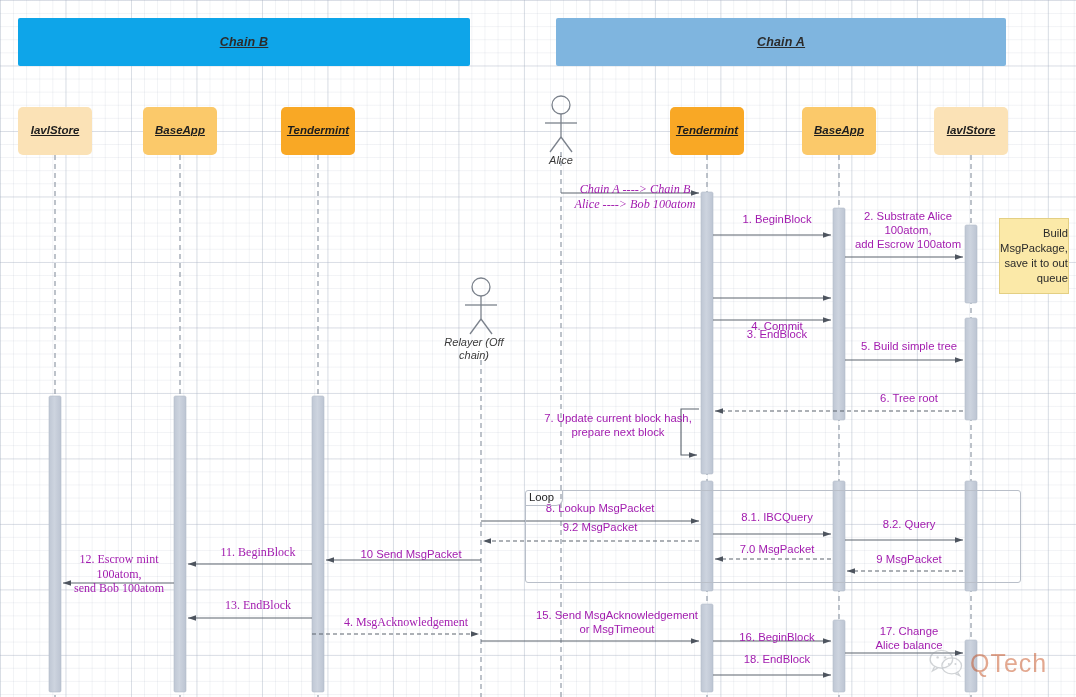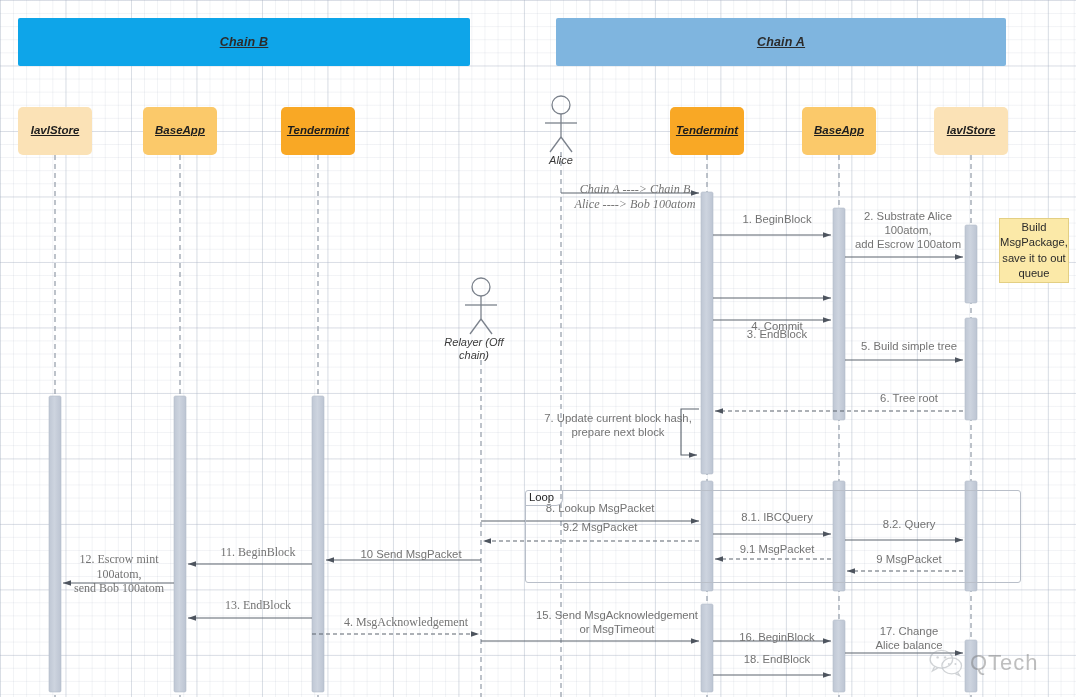--- a/index.html
+++ b/index.html
@@ -46,21 +46,21 @@
   
   .actor-label{
     position:absolute;
     font-style:italic;font-size:11px;color:#3a3a3a;
     text-align:center;line-height:1.2;
   }
 
   
   .msg{
     position:absolute;
-    font-size:11.3px;color:#737373;
+    font-size:11.3px;color:#a21caf;
     text-align:center;line-height:1.22;
     white-space:pre-line;
   }
   .msg.serif{font-family:"Liberation Serif", serif;font-size:12px;}
   .msg.italic{font-style:italic;font-family:"Liberation Serif", serif;font-size:12.2px;}
 
   
   .note{
     position:absolute;box-sizing:border-box;
     background:#fbe9a8;border:1px solid #e3cf83;
@@ -82,21 +82,21 @@
     font-size:11.3px;color:#262626;
     padding:1px 8px 2px 4px;
   }
 
   
   .watermark{
     position:absolute;display:flex;align-items:center;gap:4px;
     opacity:.45;
   }
   .watermark .wm-text{
-    font-size:22px;color:#737373;letter-spacing:1px;
+    font-size:25px;color:#c2410c;letter-spacing:1px;
     font-family:"Liberation Sans", sans-serif;
   }
 </style>
 </head>
 <body>
 
 <div id="canvas"></div>
 
 <div class="chain-bar" style="left:18px;top:18px;width:452px;height:48px;background:#0ea5e9;">Chain B</div>
 
@@ -227,21 +227,21 @@
 prepare next block</div>
 
 <div class="msg" style="left:505px;top:502px;width:190px;">8. Lookup MsgPacket</div>
 
 <div class="msg" style="left:703px;top:511px;width:148px;">8.1. IBCQuery</div>
 
 <div class="msg" style="left:835px;top:518px;width:148px;">8.2. Query</div>
 
 <div class="msg" style="left:835px;top:553px;width:148px;">9 MsgPacket</div>
 
-<div class="msg" style="left:703px;top:543px;width:148px;">9.1 MsgPacket</div>
+<div class="msg" style="left:703px;top:543px;width:148px;">7.0 MsgPacket</div>
 
 <div class="msg" style="left:505px;top:521px;width:190px;">9.2 MsgPacket</div>
 
 <div class="msg" style="left:331px;top:548px;width:160px;">10 Send MsgPacket</div>
 
 <div class="msg serif" style="left:196px;top:545px;width:124px;">11. BeginBlock</div>
 
 <div class="msg serif" style="left:56px;top:552px;width:126px;text-align:center;">12. Escrow mint 100atom,
  send Bob  100atom</div>
 
@@ -252,21 +252,21 @@
 <div class="msg" style="left:505px;top:609px;width:224px;">15. Send MsgAcknowledgement
 or MsgTimeout</div>
 
 <div class="msg" style="left:703px;top:631px;width:148px;">16. BeginBlock</div>
 
 <div class="msg" style="left:835px;top:625px;width:148px;">17. Change
 Alice balance</div>
 
 <div class="msg" style="left:703px;top:653px;width:148px;">18. EndBlock</div>
 
-<div class="note" style="left:999px;top:218px;width:70px;height:65px;">Build
+<div class="note" style="left:999px;top:218px;width:70px;height:76px;text-align:right;">Build
 MsgPackage,
 save it to out
 queue</div>
 
 <div class="frag" style="left:525px;top:490px;width:496px;height:93px;"></div>
 <div class="frag-tab" style="left:525px;top:490px;text-align:right;">Loop</div>
 
 <div class="watermark" style="left:928px;top:648px;">
   <svg width="38" height="30" viewBox="0 0 40 32">
     <g fill="none" stroke="#9aa0a6" stroke-width="1.4">

